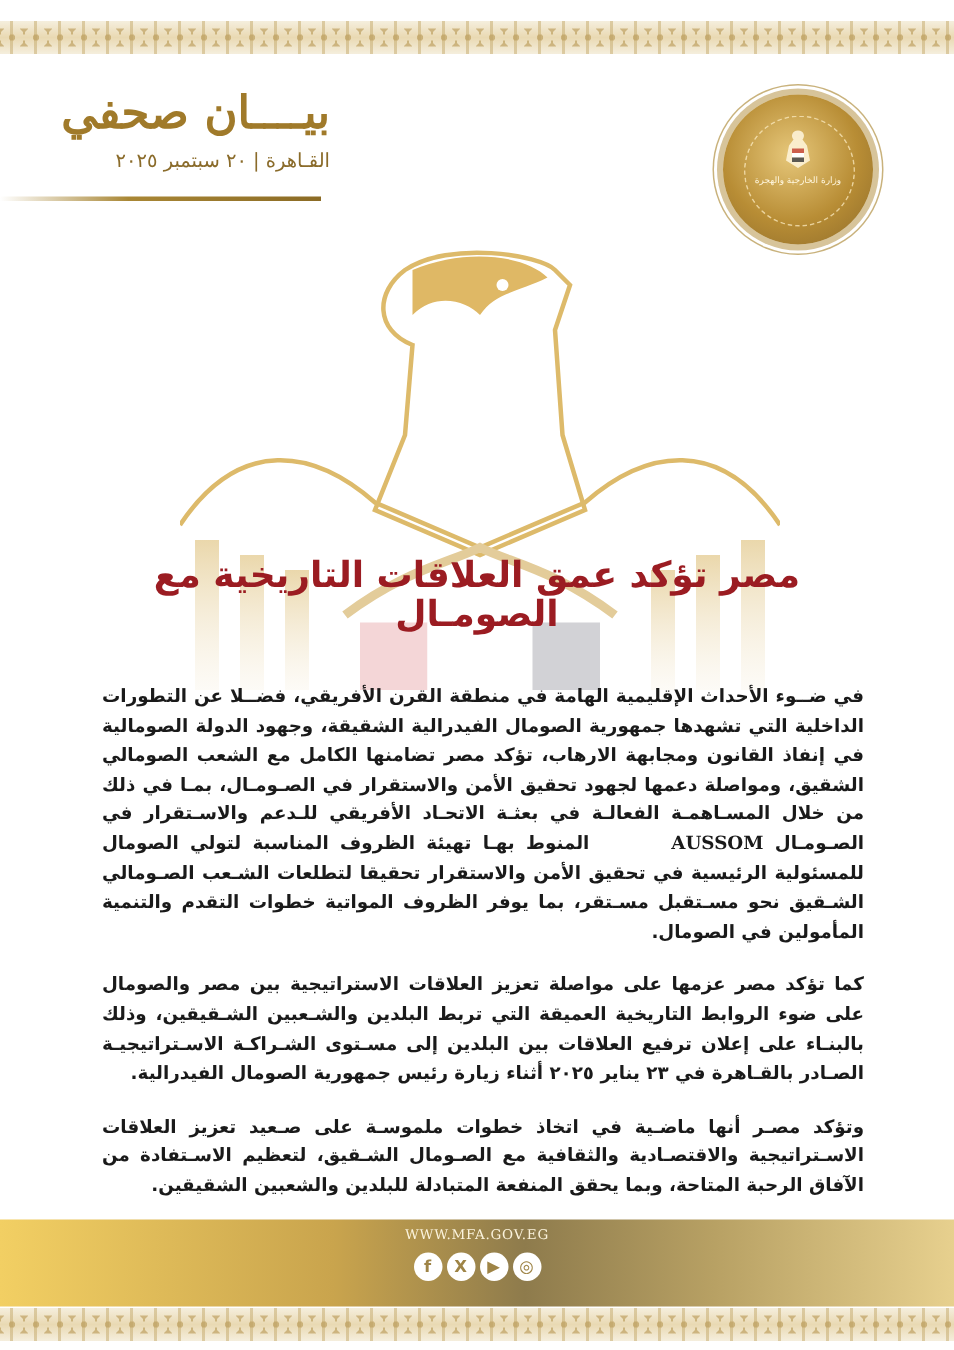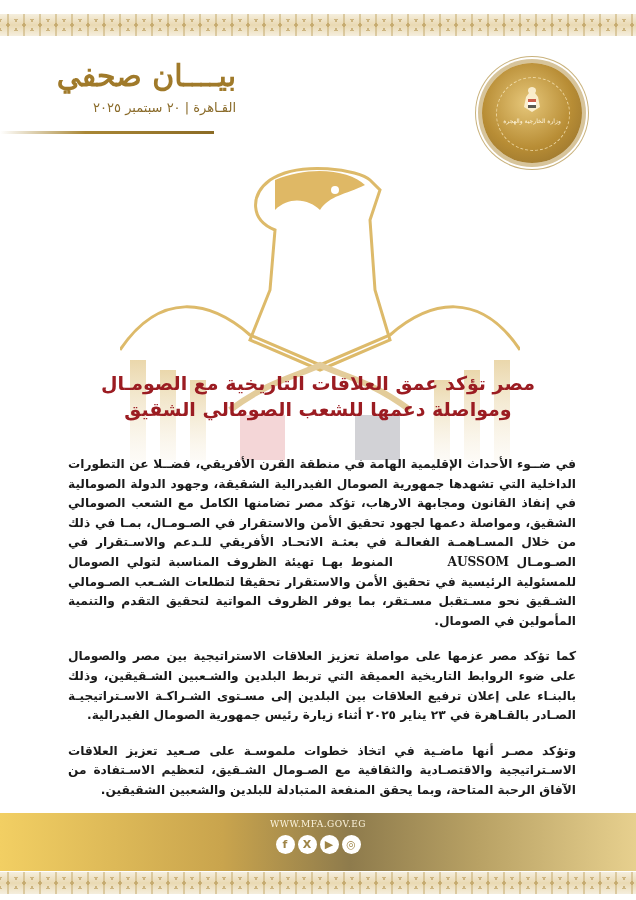--- a/index.html
+++ b/index.html
@@ -17,21 +17,21 @@
     opacity: 0.85;
   }
   .border-pattern::after {
     content: ""; position: absolute; left: 0; right: 0; top: 5px; height: 12px;
     background: repeating-radial-gradient(circle at 8px 6px, rgba(180,145,70,0.7) 0 2px, transparent 2px 8px);
     background-size: 16px 12px;
   }
   #top-border { top: 14px; }
   #bottom-border { top: 872px; }
 
-  .header { position: absolute; top: 40px; left: 16px; width: 568px; height: 110px; }
+  .header { position: absolute; top: 40px; left: 0; width: 568px; height: 110px; }
   .title-block { position: absolute; left: 20px; top: 18px; width: 200px; text-align: right; direction: rtl; }
   .doc-title {
     font-family: "DejaVu Serif", serif; font-weight: bold;
     font-size: 30px; color: #a07a2a; line-height: 36px; letter-spacing: 1px;
   }
   .doc-dateline { font-size: 13px; color: #8a6b2a; margin-top: 6px; text-align: right; }
   .title-rule {
     position: absolute; left: 0; top: 131px; width: 214px; height: 3px;
     background: linear-gradient(90deg, #ffffff, #a98735 40%, #8b6b25);
   }
@@ -45,21 +45,21 @@
     border: 1px dashed rgba(255,240,200,0.7);
   }
   .seal-eagle { position: absolute; left: 39px; top: 22px; width: 22px; height: 28px; }
   .seal-text { position: absolute; left: 14px; top: 54px; width: 72px; text-align: center; font-size: 6px; color: #fff6dd; direction: rtl; }
 
   .watermark { position: absolute; left: 120px; top: 160px; width: 400px; height: 300px; }
 
   .headline {
     position: absolute; left: 60px; top: 370px; width: 516px;
     direction: rtl; text-align: center;
-    color: #9b1c22; font-weight: bold; font-size: 19px; line-height: 26px;
+    color: #9b1c22; font-weight: bold; font-size: 24px; line-height: 26px;
   }
 
   .body-text {
     position: absolute; left: 68px; top: 455px; width: 508px;
     direction: rtl; text-align: justify;
     font-size: 12.2px; line-height: 19.6px; font-weight: bold; color: #1a1a1a;
   }
   .body-text p { margin: 0 0 16px 0; text-align-last: right; }
   .latin { font-family: "DejaVu Serif", serif; font-weight: bold; margin-left: 47px; }
 
@@ -122,28 +122,27 @@
     <rect x="374" y="200" width="16" height="100"></rect>
   </g>
   <path d="M110 250 C150 220 180 215 200 205 C220 215 250 220 290 250" fill="none" stroke="#e3cc9a" stroke-width="6"></path>
   <rect x="120" y="255" width="45" height="45" fill="#f0c4c6" opacity="0.7"></rect>
   <rect x="165" y="255" width="70" height="45" fill="#ffffff"></rect>
   <rect x="235" y="255" width="45" height="45" fill="#bfbfc4" opacity="0.7"></rect>
 </svg>
 
 <div class="headline">
   <div>مصر تؤكد عمق العلاقات التاريخية مع الصومـال</div>
-  <div>ومواصلة دعمها للشعب الصومالي الشقيق</div>
 </div>
 
 <div class="body-text">
   <p>
     <span>في ضــوء الأحداث الإقليمية الهامة في منطقة القرن الأفريقي، فضــلا عن التطورات الداخلية التي تشهدها جمهورية الصومال الفيدرالية الشقيقة، وجهود الدولة الصومالية في إنفاذ القانون ومجابهة الارهاب، تؤكد مصر تضامنها الكامل مع الشعب الصومالي الشقيق، ومواصلة دعمها لجهود تحقيق الأمن والاستقرار في الصـومـال، بمـا في ذلك من خلال المسـاهمـة الفعالـة في بعثـة الاتحـاد الأفريقي للـدعم والاسـتقرار في الصـومـال</span>
     <span class="latin">AUSSOM</span>
-    <span>المنوط بهـا تهيئة الظروف المناسبة لتولي الصومال للمسئولية الرئيسية في تحقيق الأمن والاستقرار تحقيقا لتطلعات الشـعب الصـومالي الشـقيق نحو مسـتقبل مسـتقر، بما يوفر الظروف المواتية لتحقيق التقدم والتنمية المأمولين في الصومال.</span>
+    <span>المنوط بهـا تهيئة الظروف المناسبة لتولي الصومال للمسئولية الرئيسية في تحقيق الأمن والاستقرار تحقيقا لتطلعات الشـعب الصـومالي الشـقيق نحو مسـتقبل مسـتقر، بما يوفر الظروف المواتية خطوات التقدم والتنمية المأمولين في الصومال.</span>
   </p>
   <p>كما تؤكد مصر عزمها على مواصلة تعزيز العلاقات الاستراتيجية بين مصر والصومال على ضوء الروابط التاريخية العميقة التي تربط البلدين والشـعبين الشـقيقين، وذلك بالبنـاء على إعلان ترفيع العلاقات بين البلدين إلى مسـتوى الشـراكـة الاسـتراتيجيـة الصـادر بالقـاهرة في ٢٣ يناير ٢٠٢٥ أثناء زيارة رئيس جمهورية الصومال الفيدرالية.</p>
   <p>وتؤكد مصـر أنها ماضـية في اتخاذ خطوات ملموسـة على صـعيد تعزيز العلاقات الاسـتراتيجية والاقتصـادية والثقافية مع الصـومال الشـقيق، لتعظيم الاسـتفادة من الآفاق الرحبة المتاحة، وبما يحقق المنفعة المتبادلة للبلدين والشعبين الشقيقين.</p>
 </div>
 
 <div class="footer-band">
   <div class="footer-url">WWW.MFA.GOV.EG</div>
   <div class="social-row">
     <div class="social-icon">f</div>
     <div class="social-icon">X</div>

